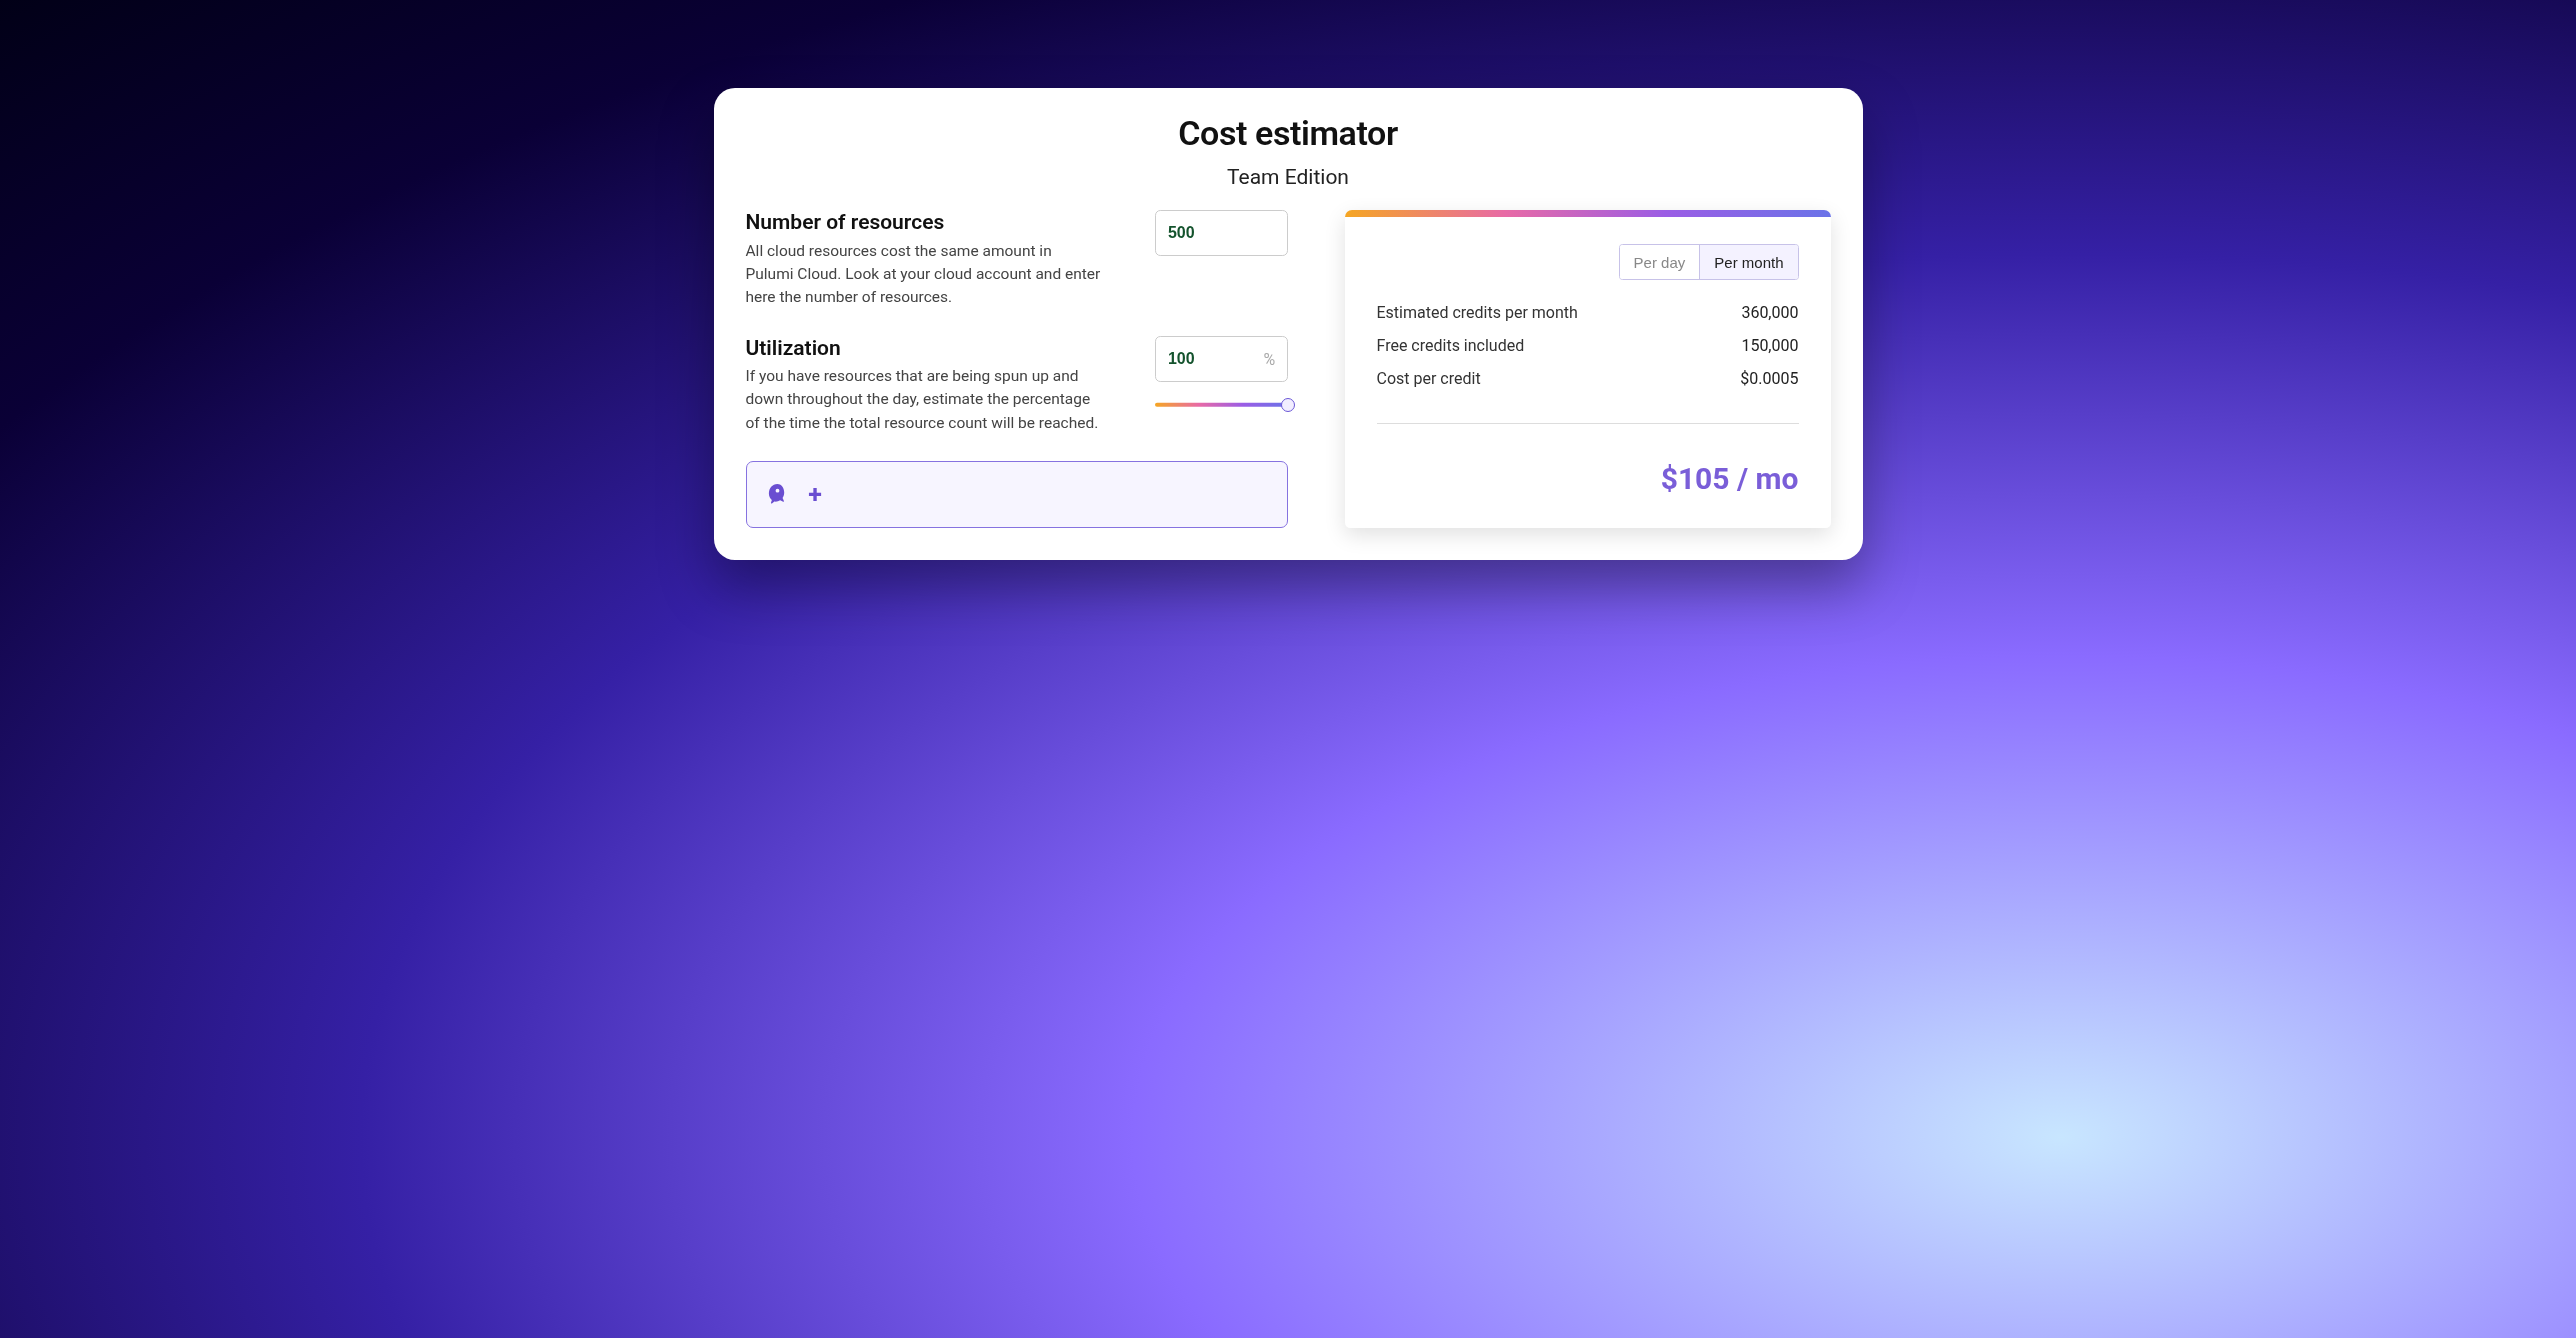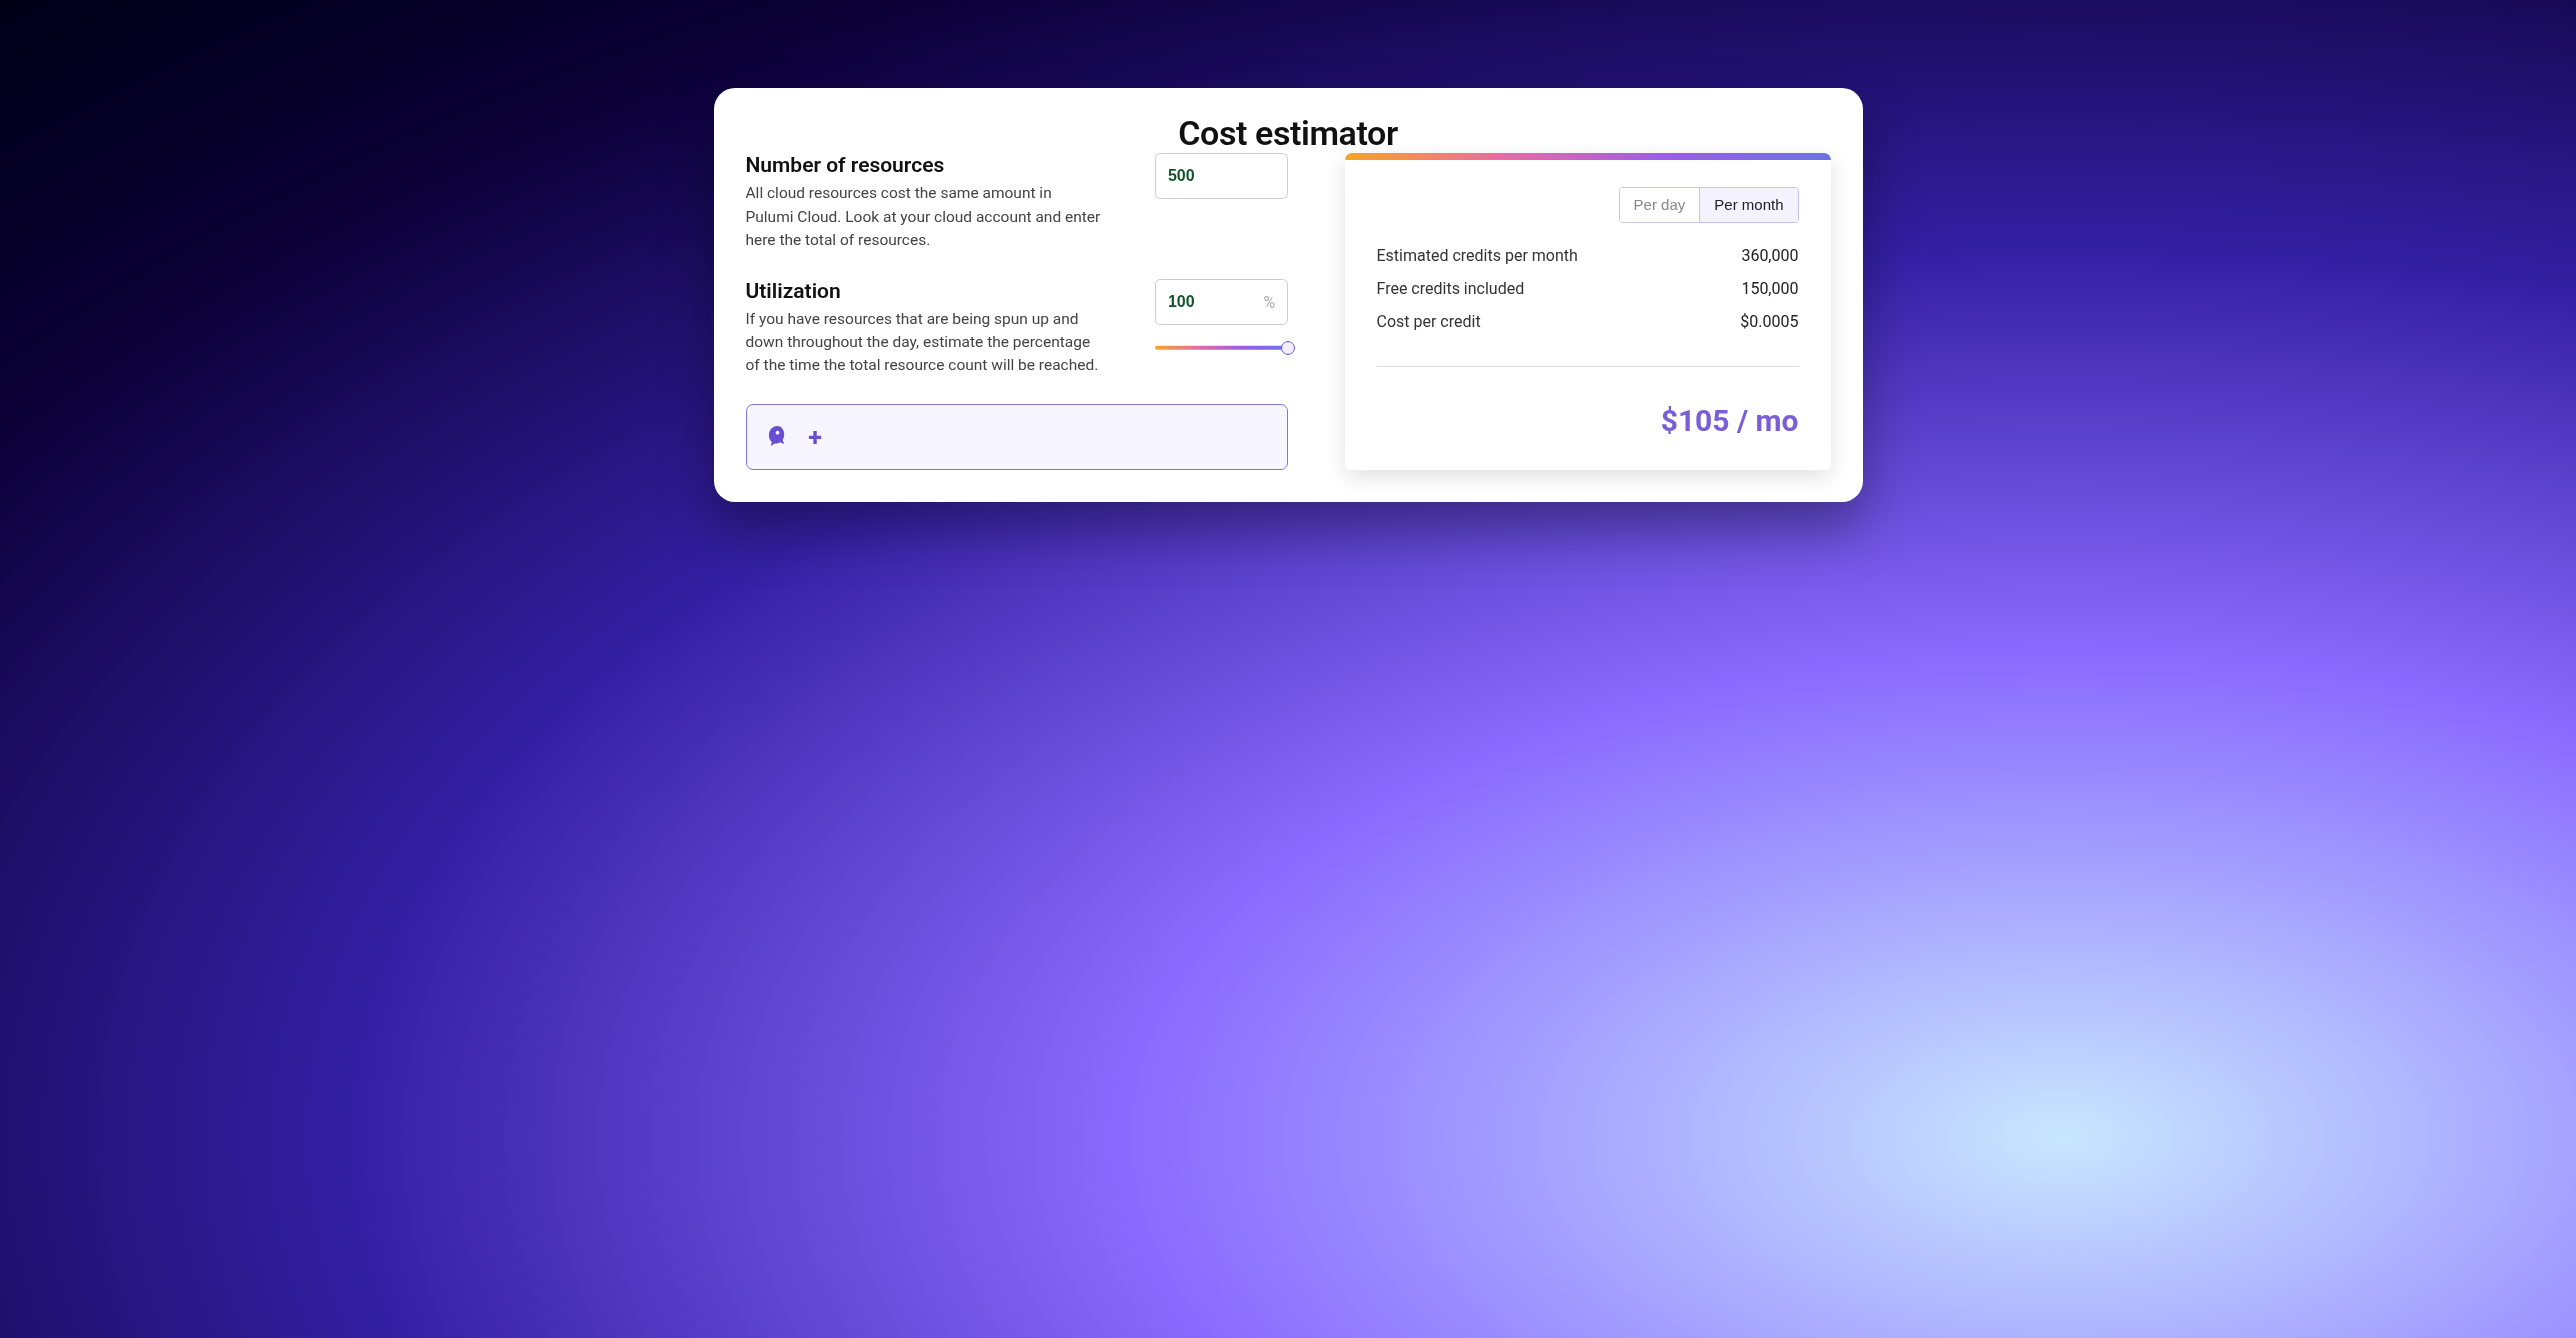--- a/index.html
+++ b/index.html
@@ -206,29 +206,30 @@
     text-align: right;
     margin-top: auto;
     padding-top: 8.8px;
   }
 </style>
 </head>
 <body>
 
 <div class="card">
   <h1 class="title">Cost estimator</h1>
+  <div class="subtitle">Team Edition</div>
 
   <div class="columns">
     <div class="left">
 
       <div class="section">
         <div class="section-row">
           <div class="section-text">
             <div class="section-title">Number of resources</div>
-            <div class="section-desc">All cloud resources cost the same amount in Pulumi Cloud. Look at your cloud account and enter here the total of resources.</div>
+            <div class="section-desc">All cloud resources cost the same amount in Pulumi Cloud. Look at your cloud account and enter here the number of resources.</div>
           </div>
           <div class="section-input">
             <input class="num-input" type="text" value="500" style="">
           </div>
         </div>
       </div>
 
       <div class="section">
         <div class="section-row">
           <div class="section-text">

